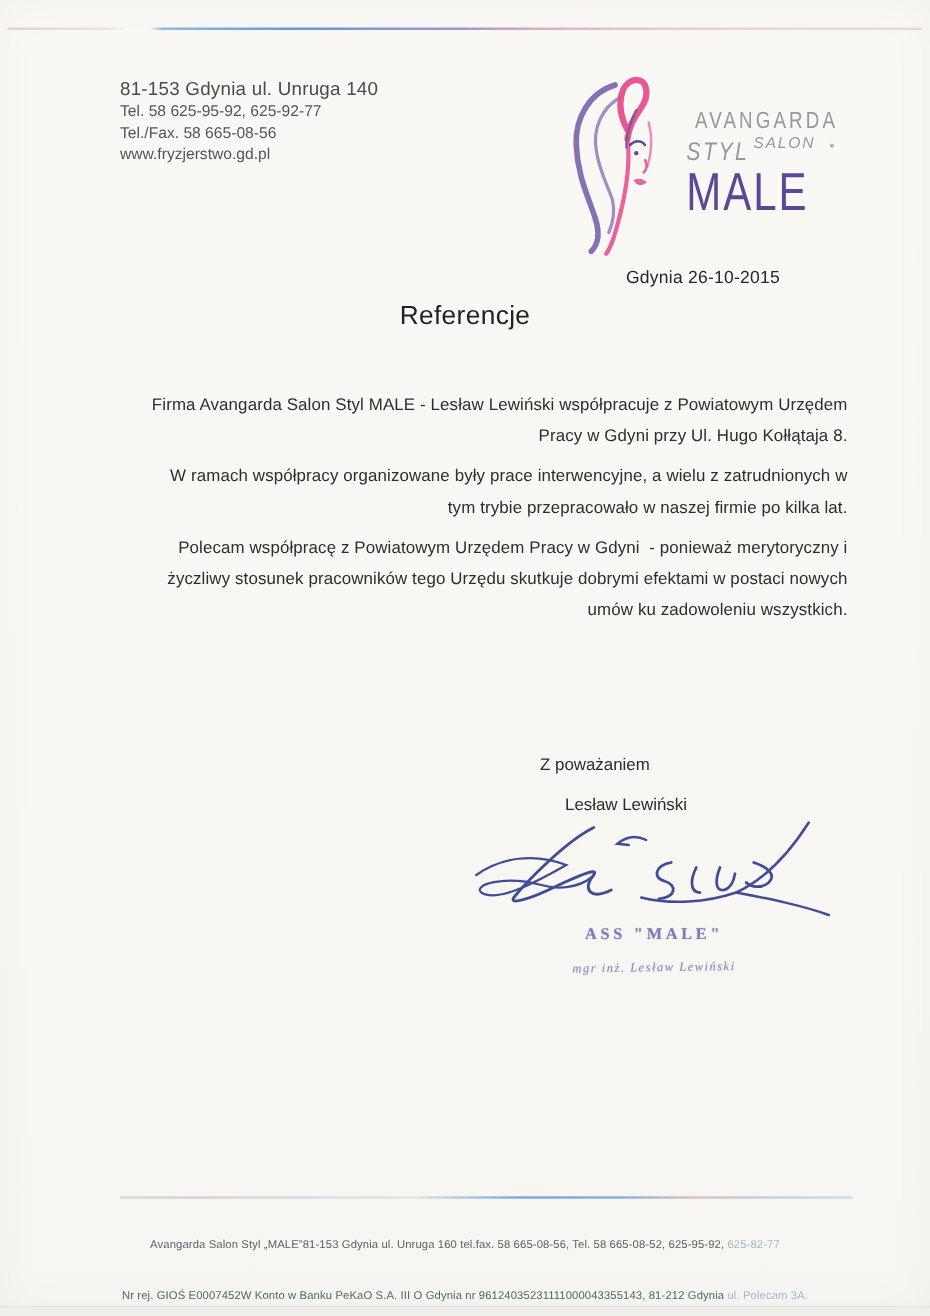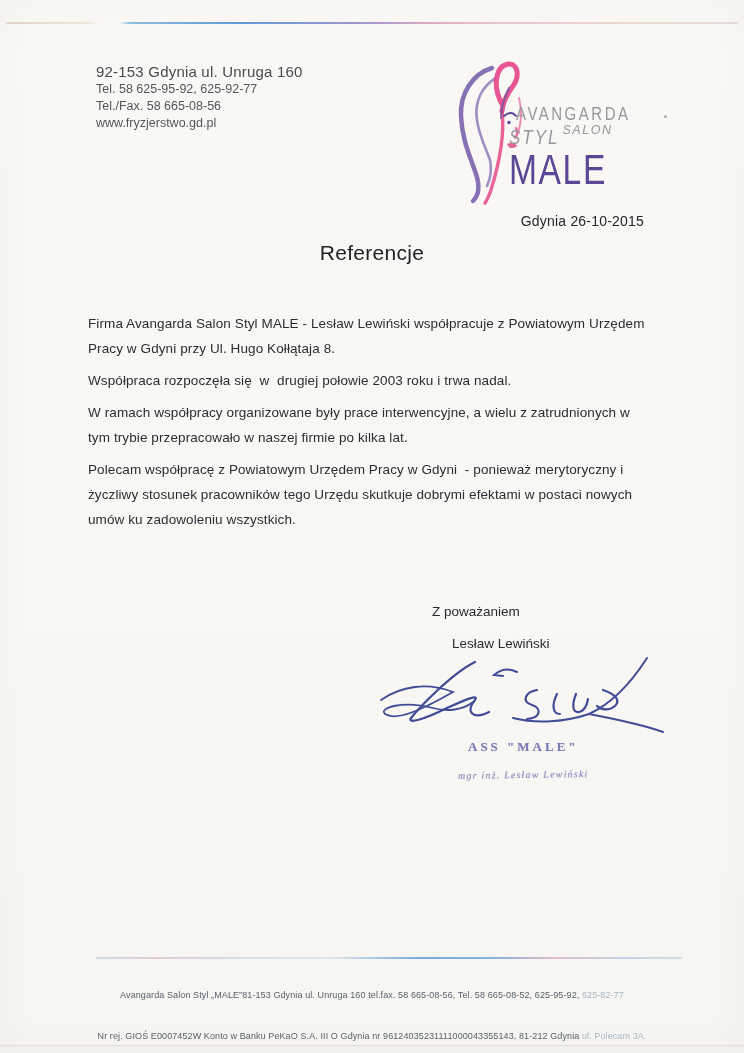--- a/index.html
+++ b/index.html
@@ -32,34 +32,34 @@
     background:#f0efeb;border-top:1px solid #e2e0d9;
   }
   .speck{width:3px;height:3px;border-radius:50%;background:#84848c;opacity:.65;}
 
   
   .company{left:96px;top:62px;color:#4c4a50;}
   .company .big{font-size:15px;line-height:19px;letter-spacing:.2px;}
   .company .small{font-size:12.5px;line-height:17px;color:#56545b;}
 
   .logo-art{left:452px;top:58px;}
-  .logo-text{left:509px;top:86px;color:#98969c;margin-top:16px;}
+  .logo-text{left:549px;top:86px;color:#98969c;}
   .logo-row1{font-size:15px;letter-spacing:2.5px;margin-left:7px;transform:scale(1,1.25);transform-origin:left top;}
   .logo-row2{margin-top:7px;display:flex;align-items:flex-start;font-style:italic;}
   .logo-styl{font-size:17px;letter-spacing:2px;transform:scale(1,1.2);transform-origin:left top;}
   .logo-salon{font-size:12.5px;letter-spacing:1.5px;position:relative;top:-3px;margin-left:3px;text-align:right;}
   .logo-male{font-size:42px;font-weight:500;letter-spacing:2px;color:#5b4795;
     transform:scale(.8,1.02);transform-origin:left top;margin-top:2px;line-height:42px;}
 
-  .date{left:426px;top:213px;width:218px;text-align:right;font-size:14px;color:#26262c;letter-spacing:.2px;}
+  .date{left:406px;top:213px;width:218px;text-align:right;font-size:14px;color:#26262c;letter-spacing:.2px;}
 
   .title{left:0;top:241px;width:744px;text-align:center;font-size:21px;color:#212127;letter-spacing:.3px;}
 
   .body-block{left:88px;top:311px;width:590px;color:#2d2c33;}
-  .para{margin-bottom:7px;}
+  .para{margin-bottom:7px;text-align:right;}
   .bline{font-size:13.5px;line-height:25px;white-space:pre;letter-spacing:.1px;}
 
   .closing{color:#2a2a30;font-size:13.5px;}
   .salutation{left:432px;top:604px;}
   .signer{left:452px;top:636px;}
 
   .signature{left:375px;top:648px;}
 
   .stamp1{left:468px;top:739px;font-family:"Liberation Serif","DejaVu Serif",serif;
     font-weight:bold;font-size:13px;letter-spacing:3px;color:rgba(108,110,174,.8);
@@ -82,21 +82,21 @@
   .faded{color:#a3b8c8;}
 </style>
 </head>
 <body>
 
 <div class="page">
 
   <div class="abs top-edge"></div>
 
   <div class="abs company">
-    <div class="big">92-153 Gdynia ul. Unruga 160</div>
+    <div class="big">81-153 Gdynia ul. Unruga 140</div>
     <div class="small">Tel. 58 625-95-92, 625-92-77</div>
     <div class="small">Tel./Fax. 58 665-08-56</div>
     <div class="small">www.fryzjerstwo.gd.pl</div>
   </div>
 
   <div class="abs logo-art">
     <svg width="80" height="148" viewBox="0 0 80 148" aria-hidden="true">
       <g fill="none" stroke-linecap="round">
         <path d="M 40 10 C 20 16, 8 36, 9 58 C 10 82, 18 98, 24 116 C 28 128, 27 137, 21 143" stroke="#7a62ae" stroke-width="4.5" opacity=".9"></path>
         <path d="M 44 20 C 30 28, 22 44, 25 62 C 27 78, 34 90, 38 102 C 40 111, 39 119, 35 128" stroke="#8a74b8" stroke-width="2.6" opacity=".8"></path>
@@ -124,23 +124,20 @@
   <div class="abs speck" style="left:664px;top:115px;"></div>
 
   <div class="abs date">Gdynia 26-10-2015</div>
 
   <div class="abs title">Referencje</div>
 
   <div class="abs body-block">
     <div class="para">
       <div class="bline">Firma Avangarda Salon Styl MALE - Lesław Lewiński współpracuje z Powiatowym Urzędem</div>
       <div class="bline">Pracy w Gdyni przy Ul. Hugo Kołłątaja 8.</div>
-    </div>
-    <div class="para">
-      <div class="bline">Współpraca rozpoczęła się  w  drugiej połowie 2003 roku i trwa nadal.</div>
     </div>
     <div class="para">
       <div class="bline">W ramach współpracy organizowane były prace interwencyjne, a wielu z zatrudnionych w</div>
       <div class="bline">tym trybie przepracowało w naszej firmie po kilka lat.</div>
     </div>
     <div class="para">
       <div class="bline">Polecam współpracę z Powiatowym Urzędem Pracy w Gdyni  - ponieważ merytoryczny i</div>
       <div class="bline">życzliwy stosunek pracowników tego Urzędu skutkuje dobrymi efektami w postaci nowych</div>
       <div class="bline">umów ku zadowoleniu wszystkich.</div>
     </div>

